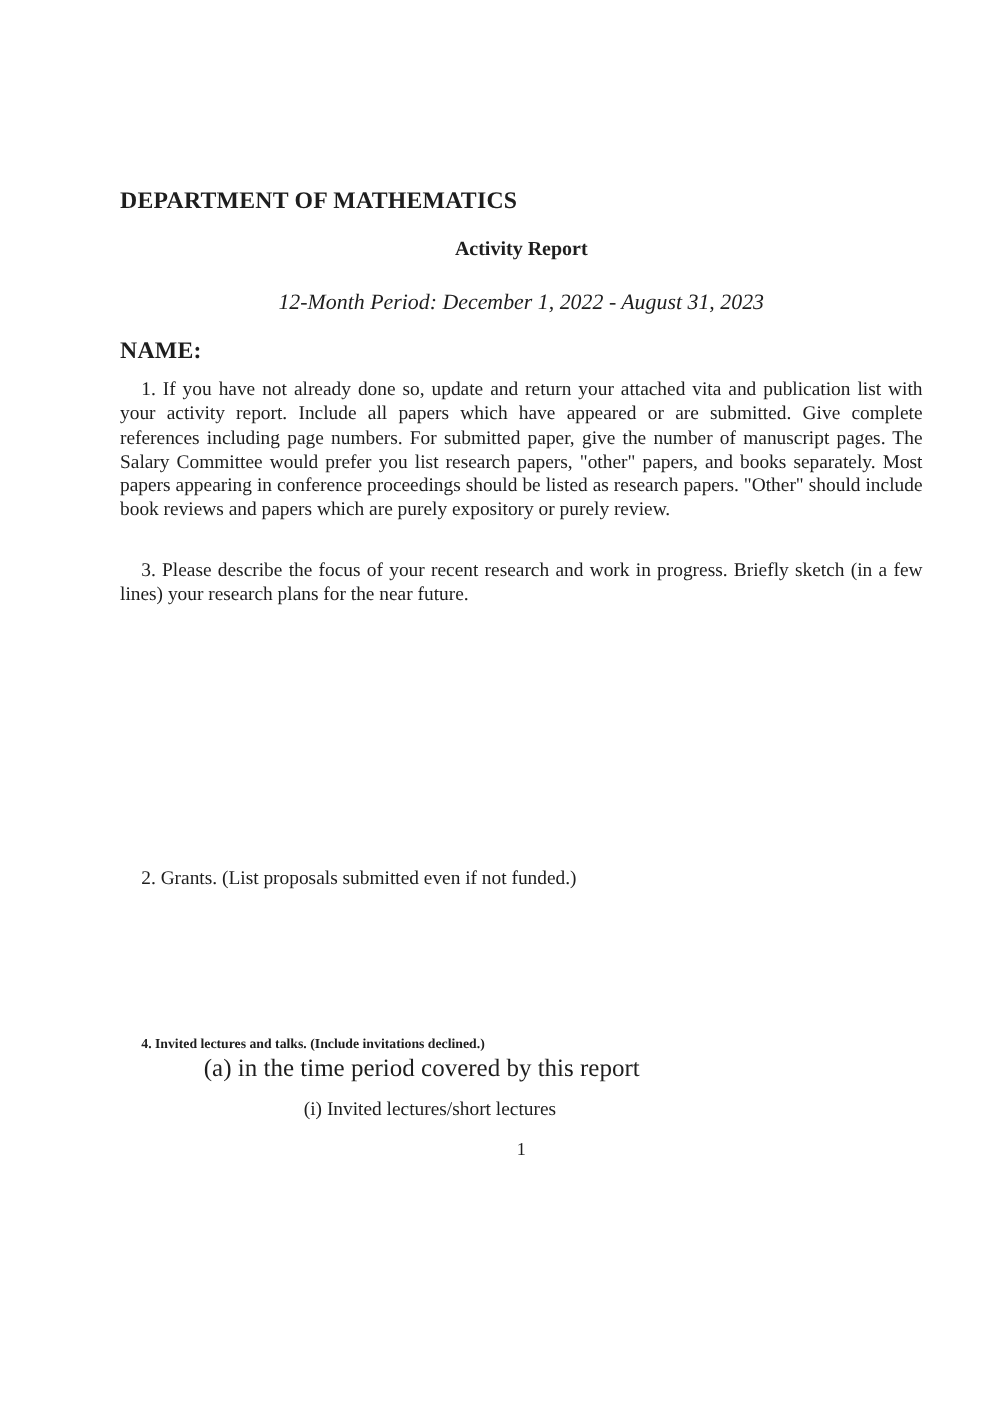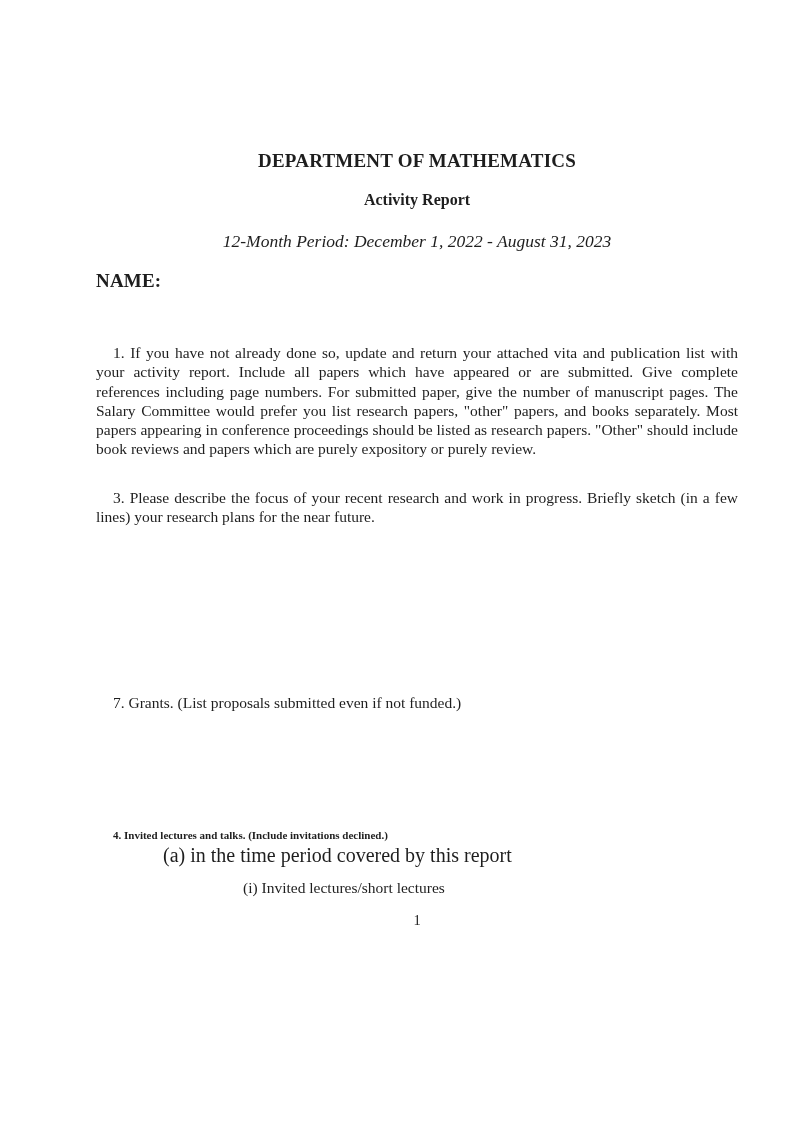--- a/index.html
+++ b/index.html
@@ -20,21 +20,21 @@
     position: absolute;
     left: 96px;
     width: 642px;
     top: 0;
   }
   .doc-title {
     position: absolute;
     top: 150px;
     left: 0;
     width: 100%;
-    text-align: center;
+    text-align: left;
     font-size: 19px;
     font-weight: bold;
     letter-spacing: 0.2px;
   }
   .doc-subtitle {
     position: absolute;
     top: 191px;
     left: 0;
     width: 100%;
     text-align: center;
@@ -59,21 +59,20 @@
     letter-spacing: 0.2px;
   }
   .body-par {
     position: absolute;
     left: 0;
     width: 100%;
     font-size: 15.5px;
     line-height: 19.3px;
     text-align: justify;
     text-indent: 17px;
-    margin-top: 41px;
   }
   .par-1 { top: 302px; }
   .par-2 { top: 447px; }
   .item-3 {
     position: absolute;
     top: 693px;
     left: 17px;
     font-size: 15.5px;
     line-height: 19.3px;
   }
@@ -119,21 +118,21 @@
     <div class="doc-subtitle">Activity Report</div>
 
     <div class="doc-period">12-Month Period: December 1, 2022 - August 31, 2023</div>
 
     <div class="name-label">NAME:</div>
 
     <div class="body-par par-1">1.  If you have not already done so, update and return your attached vita and publication list with your activity report. Include all papers which have appeared or are submitted. Give complete references including page numbers. For submitted paper, give the number of manuscript pages. The Salary Committee would prefer you list research papers, "other" papers, and books separately. Most papers appearing in conference proceedings should be listed as research papers. "Other" should include book reviews and papers which are purely expository or purely review.</div>
 
     <div class="body-par par-2">3.  Please describe the focus of your recent research and work in progress. Briefly sketch (in a few lines) your research plans for the near future.</div>
 
-    <div class="item-3">7. Grants. (List proposals submitted even if not funded.)</div>
+    <div class="item-3">2. Grants. (List proposals submitted even if not funded.)</div>
 
     <div class="item-4">4. Invited lectures and talks. (Include invitations declined.)</div>
 
     <div class="item-4a">(a) in the time period covered by this report</div>
 
     <div class="item-4a-i">(i) Invited lectures/short lectures</div>
 
     <div class="page-number">1</div>
 
   </div>

